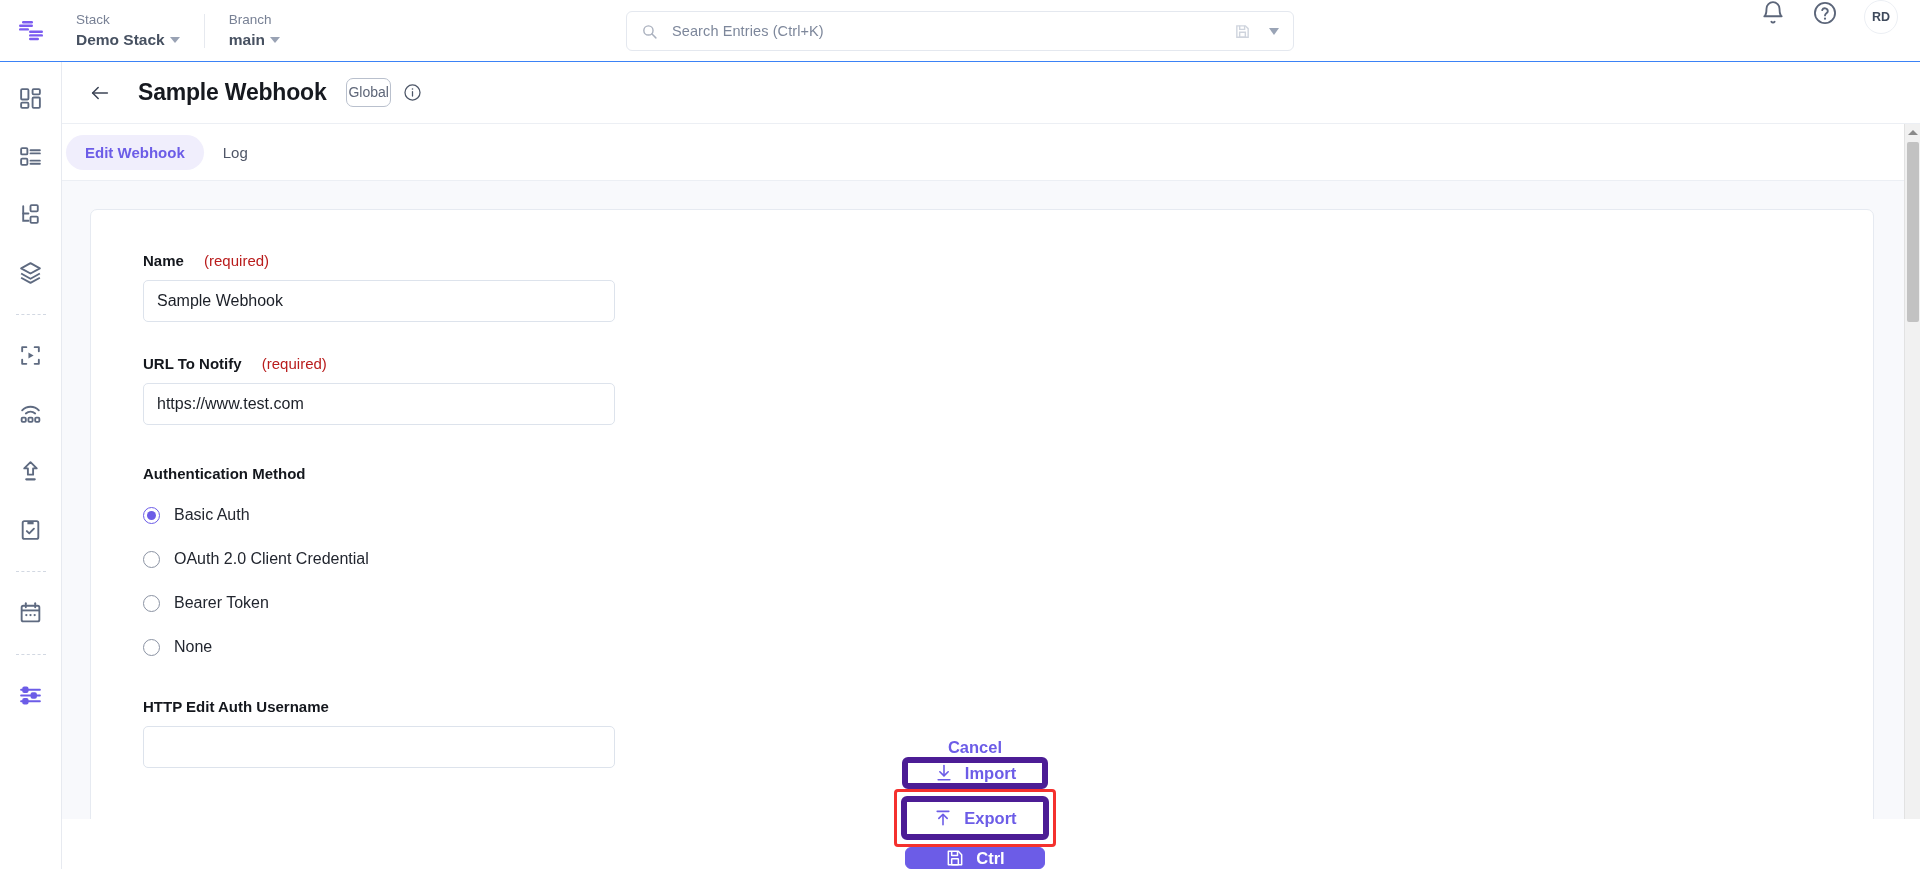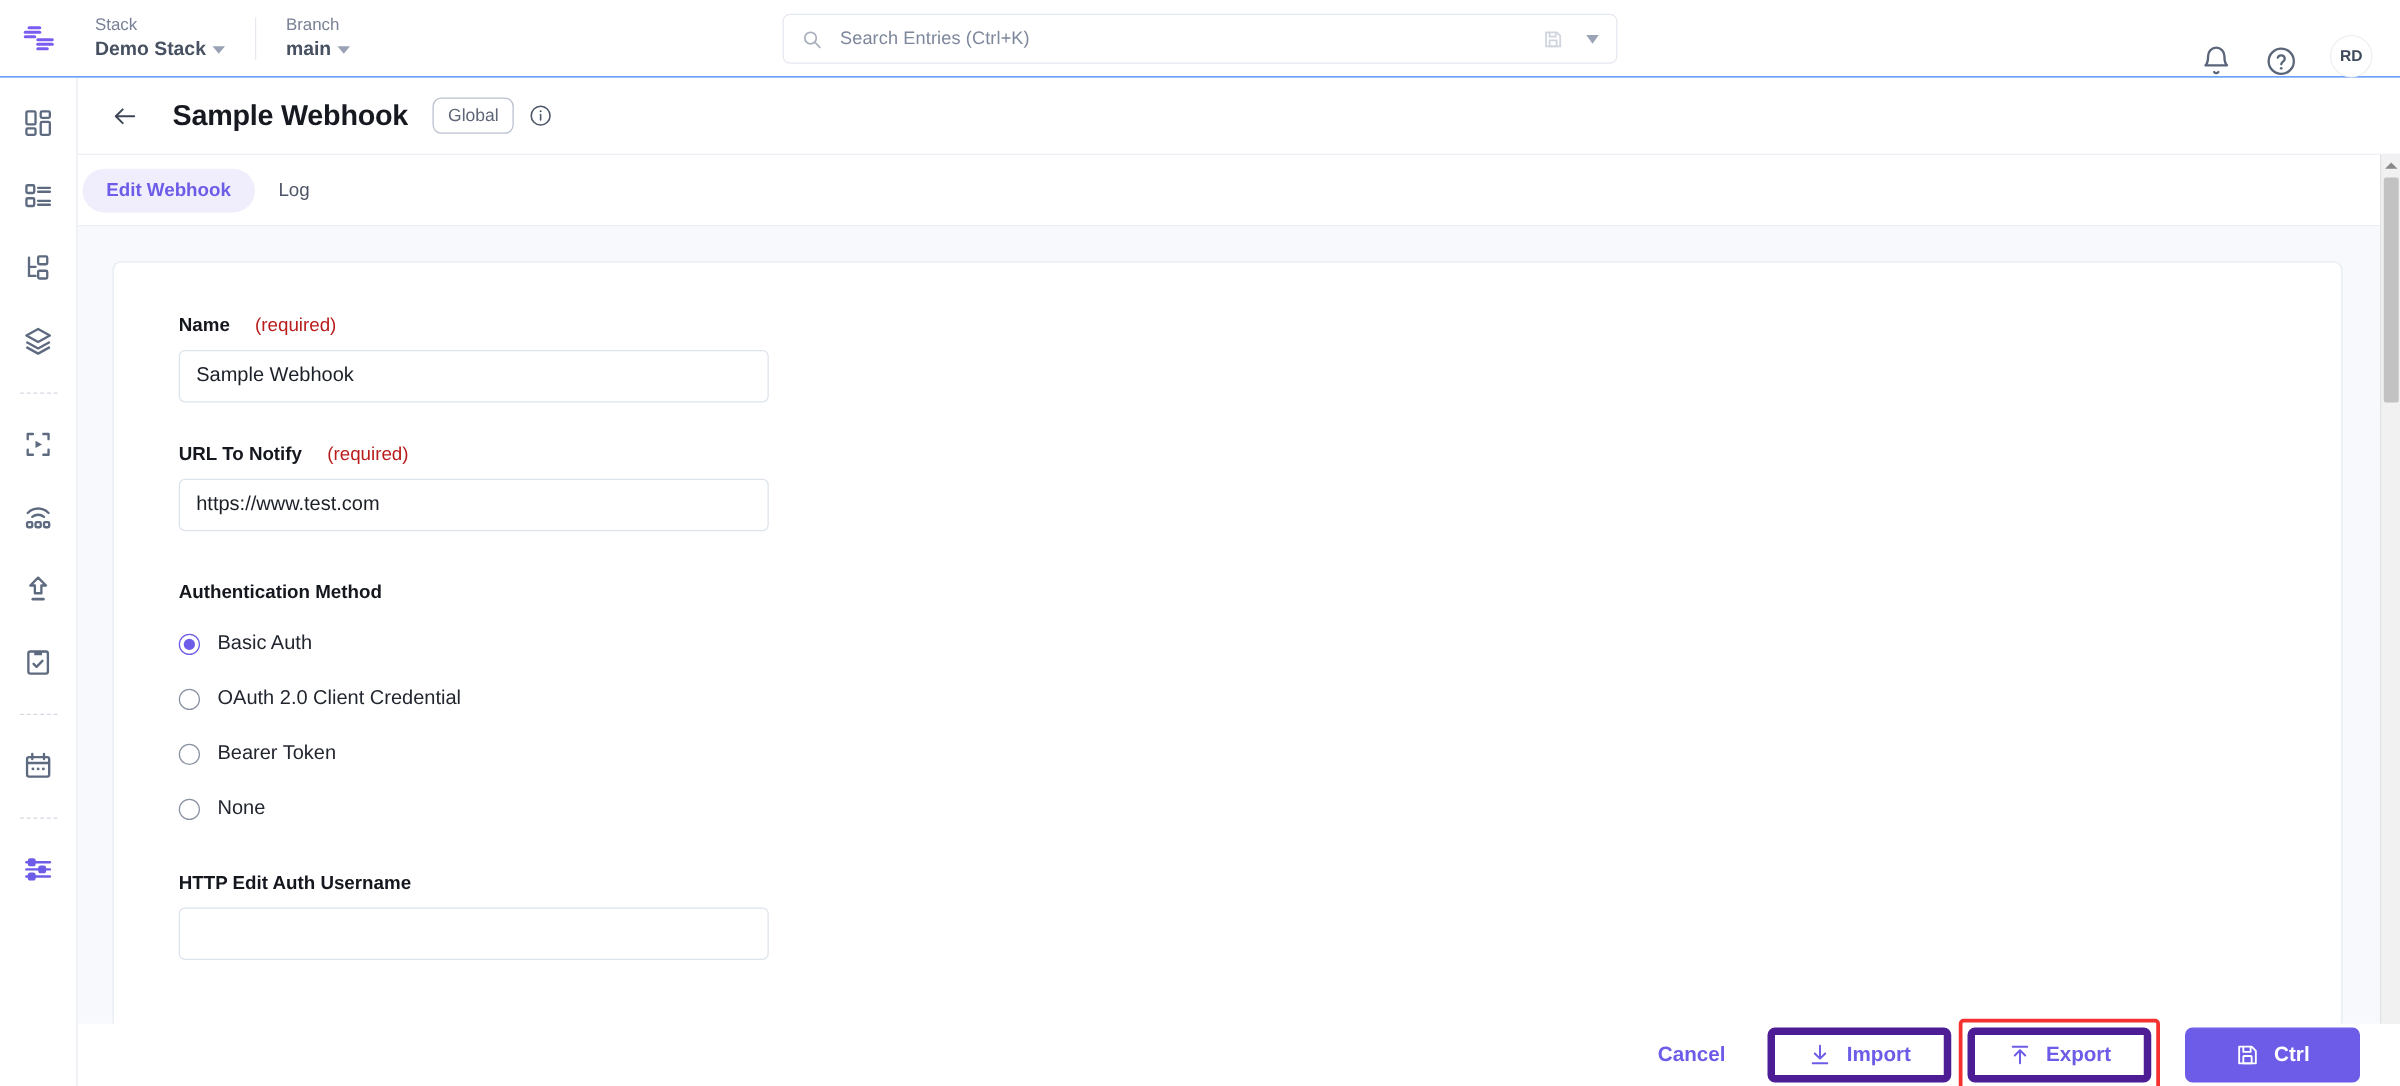--- a/index.html
+++ b/index.html
@@ -43,21 +43,21 @@
   }
   .search-ic { width: 17px; height: 17px; flex: none; opacity: .75; }
   .search-ph { margin-left: 14px; font-size: 14.5px; color: #7d879b; letter-spacing: .1px; }
   .search-right { margin-left: auto; display: flex; align-items: center; gap: 18px; }
   .mini-ic { width: 17px; height: 17px; opacity: .55; }
   .mini-caret {
     width: 0; height: 0; border-left: 5.5px solid transparent; border-right: 5.5px solid transparent;
     border-top: 7px solid #9aa4b6;
   }
 
-  .topright { position: absolute; right: 22px; top: 0; height: 62px; display: flex; align-items: flex-end; gap: 26px; }
+  .topright { position: absolute; right: 22px; top: 0; height: 62px; display: flex; align-items: flex-start; gap: 26px; }
   .tr-ic { width: 26px; height: 26px; color: #5b6579; cursor: pointer; }
   .avatar {
     width: 34px; height: 34px; border-radius: 50%; background: #fff; border: 1px solid #eceff4;
     display: flex; align-items: center; justify-content: center;
     font-size: 12.5px; font-weight: bold; color: #3f4a5c; cursor: pointer;
   }
 
   
   .rail {
     position: absolute; left: 0; top: 62px; width: 62px; height: 807px;
@@ -77,21 +77,21 @@
   .pagehead {
     position: absolute; left: 62px; top: 62px; width: 1858px; height: 62px;
     background: #fff; border-bottom: 1px solid #eceff4;
     display: flex; align-items: center; padding-left: 22px; z-index: 10;
   }
   .back-btn { width: 32px; height: 32px; display: flex; align-items: center; justify-content: center; cursor: pointer; color: #3c4455; }
   .back-btn svg { width: 22px; height: 22px; }
   .page-title { font-size: 23px; font-weight: bold; color: #16191f; margin-left: 22px; letter-spacing: -.2px; }
   .badge {
     margin-left: 20px; border: 1px solid #b9c0cd; border-radius: 7px;
-    padding: 5px 11px; font-size: 14px; color: #5e6678; line-height: 17px;
+    padding: 5px 1px; font-size: 14px; color: #5e6678; line-height: 17px;
   }
   .info-ic { margin-left: 12px; width: 19px; height: 19px; color: #4e5768; cursor: pointer; }
 
   
   .tabsbar {
     position: absolute; left: 48px; top: 124px; width: 1858px; height: 56px;
     background: #fff; display: flex; align-items: center; padding-left: 18px; z-index: 9;
   }
   .tab {
     font-size: 15px; padding: 9px 19px; border-radius: 20px; cursor: pointer;
@@ -126,21 +126,21 @@
   .radio.on { border-color: #6c5ce7; border-width: 1.5px; }
   .radio.on::after { content: ""; width: 9px; height: 9px; border-radius: 50%; background: #6c5ce7; }
   .radio-lb { margin-left: 14px; font-size: 16px; color: #22262f; }
   .sub-label { font-size: 15px; font-weight: bold; color: #14171d; margin: 42px 0 11px 0; }
   .finput.empty { height: 42px; }
 
   
   .footer {
     position: absolute; left: 62px; bottom: 0; width: 1858px; height: 50px;
     background: #fff; display: flex; align-items: center; justify-content: flex-end;
-    padding-right: 32px; gap: 0; z-index: 12;
+    padding-right: 32px; gap: 0; z-index: 12; flex-direction: column;
   }
   .btn-link {
     font-size: 16.5px; color: #6c5ce7; font-weight: bold; cursor: pointer; padding: 0 20px;
   }
   .btn {
     display: flex; align-items: center; justify-content: center; gap: 11px;
     height: 44px; border-radius: 6px; font-size: 16.5px; font-weight: bold; cursor: pointer;
   }
   .btn-outline {
     border: 6px solid #4c1d95; color: #6c5ce7; background: #fff; padding: 0 26px; min-width: 140px;

